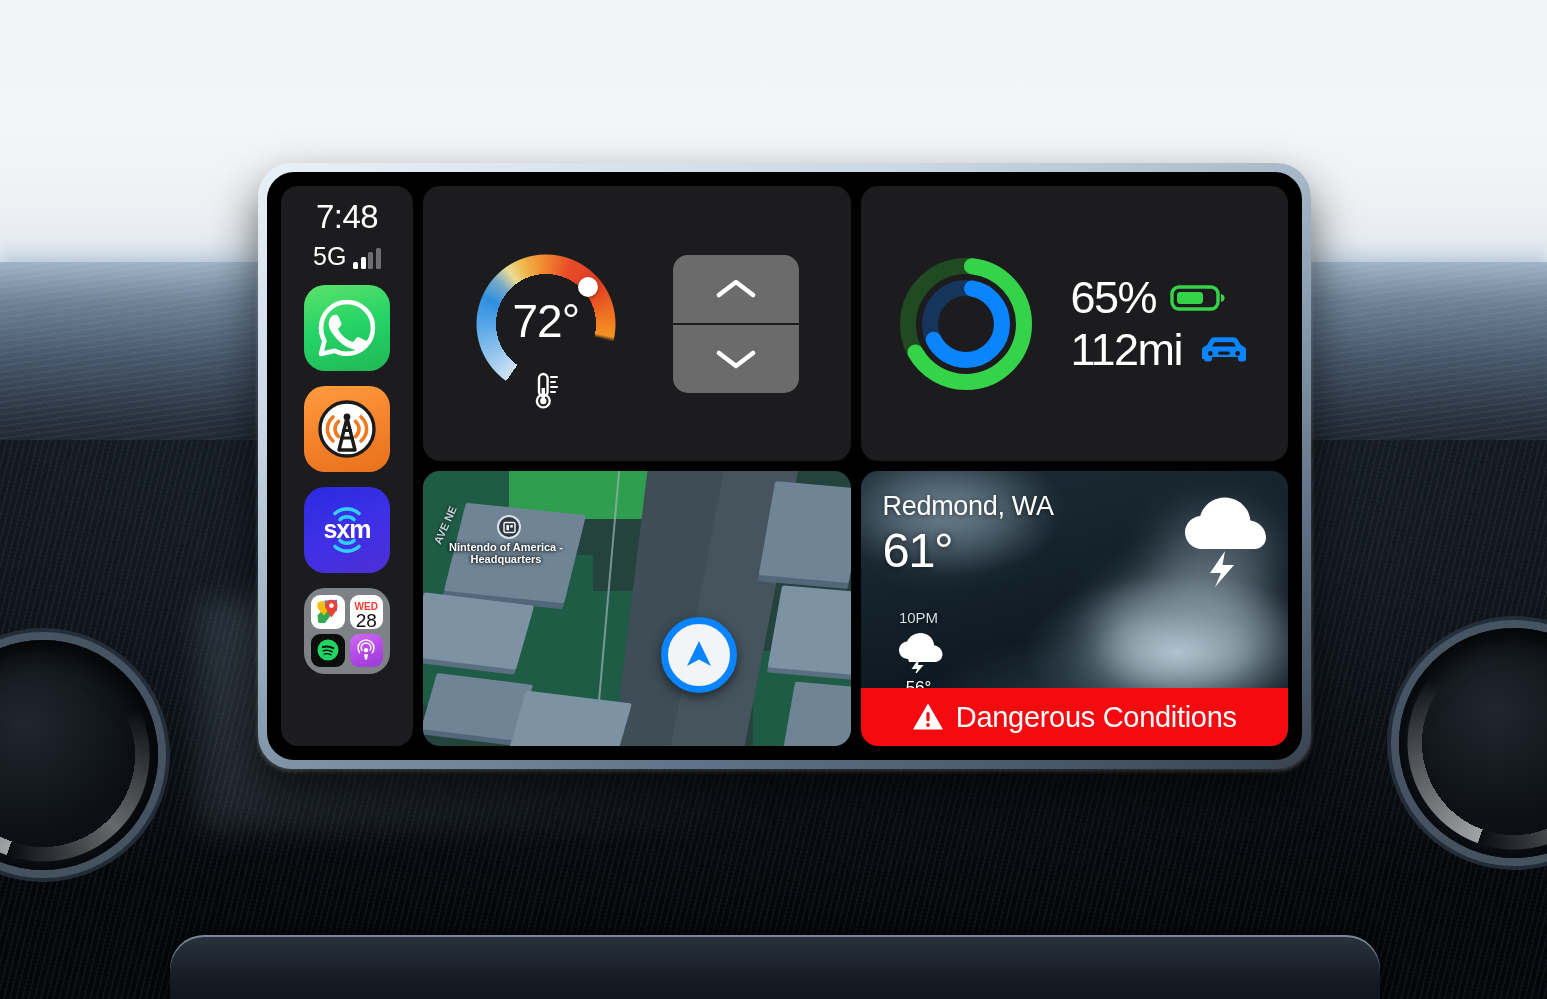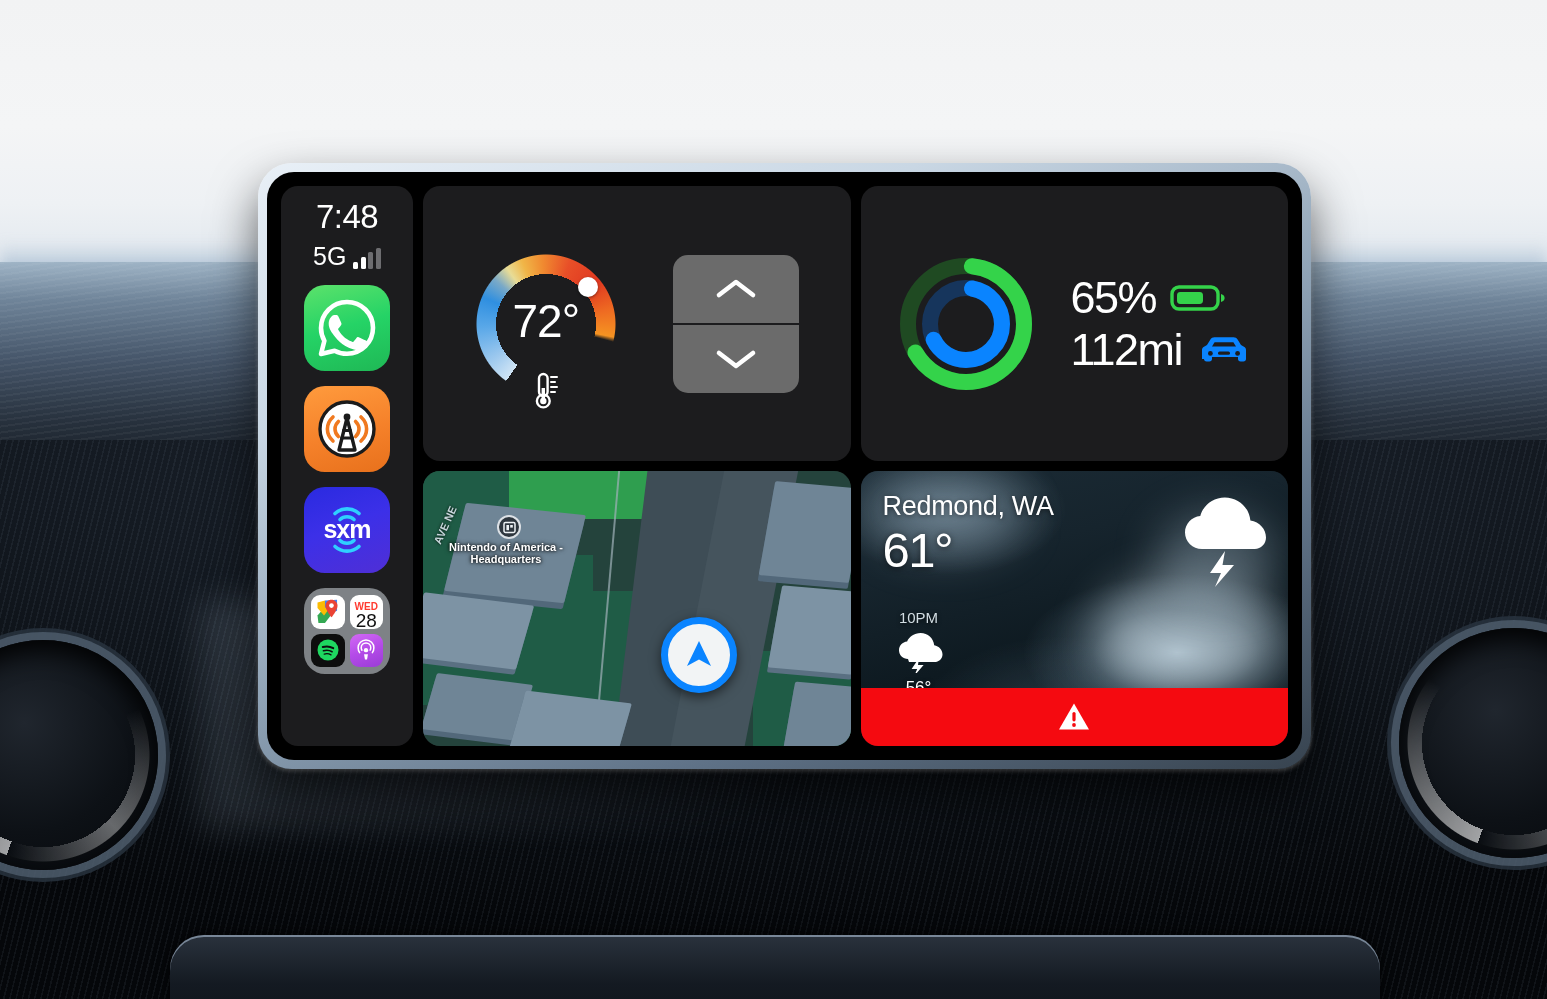--- a/index.html
+++ b/index.html
@@ -455,19 +455,20 @@
           </div>
         </div>
       </div>
 
       <div class="wx-alert" id="wx-alert" style="background: rgb(245, 10, 16);">
         <svg width="32" height="30" viewBox="0 0 32 30">
           <path d="M16 1.6 L31 27.5 H1 Z" fill="#fff"></path>
           <rect x="14.4" y="10" width="3.2" height="9.4" rx="1.6" fill="#f50a10"></rect>
           <circle cx="16" cy="23" r="1.9" fill="#f50a10"></circle>
         </svg>
+        <span class="wx-alert-text">Dangerous Conditions</span>
       </div>
     </div>
 
   </div>
 </div>
 </div>
 </div>
 
 </body></html>

